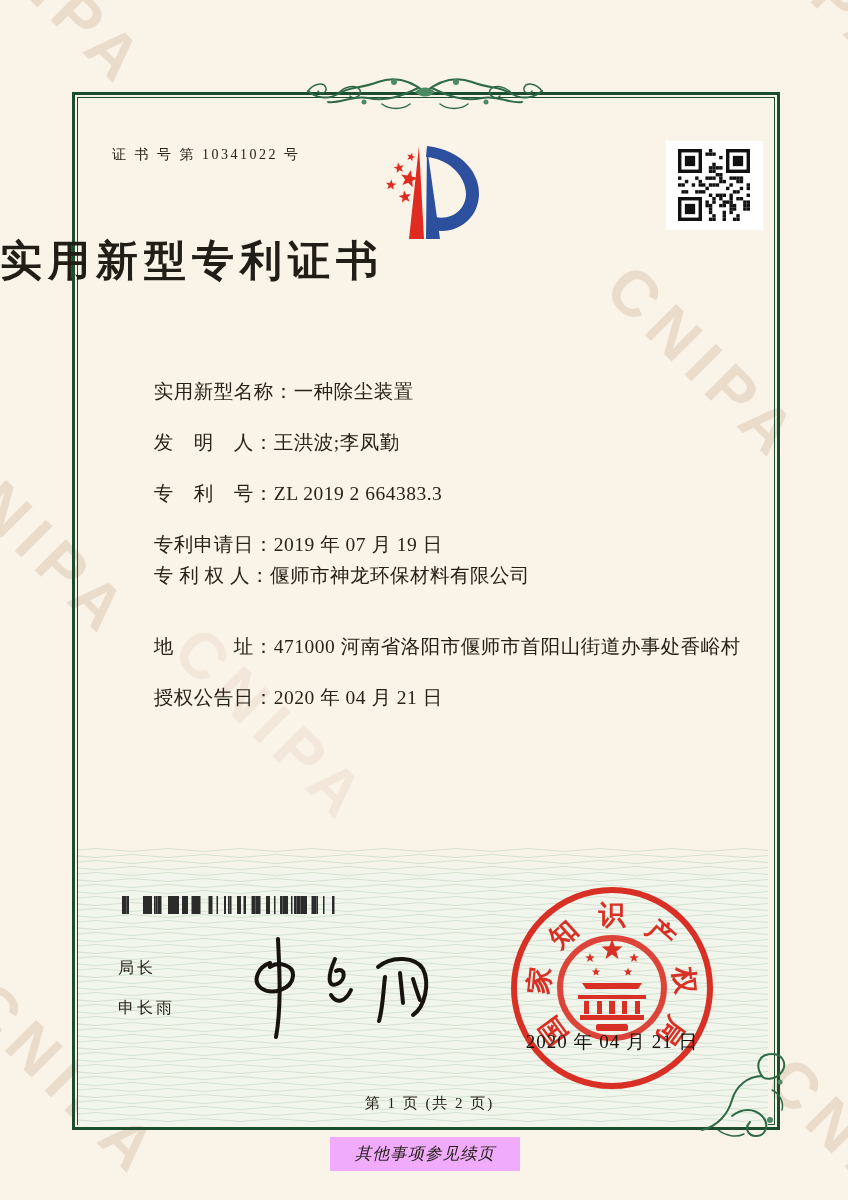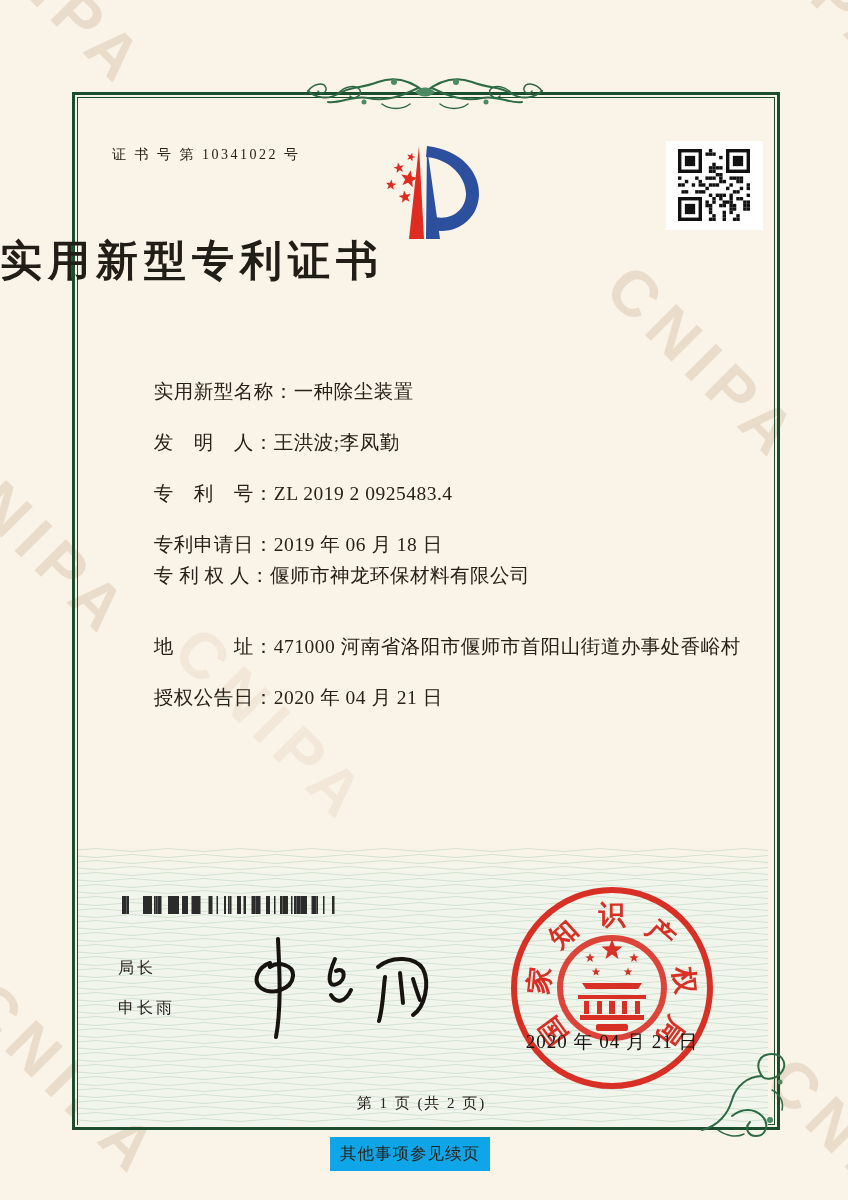--- a/index.html
+++ b/index.html
@@ -62,27 +62,27 @@
   .signer .line2{margin-top:19px;}
   #signature{position:absolute;left:232px;top:933px;z-index:2;}
   
   #seal{position:absolute;left:508px;top:884px;z-index:3;opacity:.96;}
   .seal-date{
     position:absolute;left:508px;top:1029px;width:208px;text-align:center;z-index:4;
     font-size:19px;letter-spacing:1px;color:#17140f;white-space:pre;
   }
   
   .page-info{
-    position:absolute;left:4px;top:1094px;width:835px;text-align:center;z-index:2;
+    position:absolute;left:12px;top:1094px;width:835px;text-align:center;z-index:2;
     font-size:15px;letter-spacing:2px;white-space:pre;
   }
   .cont-note{
-    position:absolute;left:330px;top:1137px;width:160px;height:34px;z-index:2;
-    background:#0ea5e9;text-align:center;line-height:34px;
-    font-size:16.5px;letter-spacing:1px;
+    position:absolute;left:330px;top:1137px;width:190px;height:34px;z-index:2;
+    background:#f0abfc;text-align:center;line-height:34px;
+    font-size:16.5px;font-style:italic;letter-spacing:1px;
   }
   .orn{position:absolute;z-index:2;}
 </style>
 </head>
 <body>
 
 <div class="wm" style="left:-72px;top:-48px;">CNIPA</div>
 <div class="wm" style="left:688px;top:-66px;">CNIPA</div>
 <div class="wm" style="left:582px;top:326px;">CNIPA</div>
 <div class="wm" style="left:-88px;top:502px;">CNIPA</div>
@@ -278,24 +278,24 @@
 
 <div class="title">实用新型专利证书</div>
 
 <div class="field-row" style="top:356px">
   <span class="flabel">实用新型名称：</span><span class="fvalue">一种除尘装置</span>
 </div>
 <div class="field-row" style="top:407px">
   <span class="flabel">发　明　人：</span><span class="fvalue">王洪波;李凤勤</span>
 </div>
 <div class="field-row" style="top:458px">
-  <span class="flabel">专　利　号：</span><span class="fvalue">ZL 2019 2 0925483.4</span>
+  <span class="flabel">专　利　号：</span><span class="fvalue">ZL 2019 2 664383.3</span>
 </div>
 <div class="field-row" style="top:509px">
-  <span class="flabel">专利申请日：</span><span class="fvalue">2019 年 06 月 18 日</span>
+  <span class="flabel">专利申请日：</span><span class="fvalue">2019 年 07 月 19 日</span>
 </div>
 <div class="field-row" style="top:540px">
   <span class="flabel">专 利 权 人：</span><span class="fvalue">偃师市神龙环保材料有限公司</span>
 </div>
 <div class="field-row" style="top:611px">
   <span class="flabel">地　　　址：</span><span class="fvalue">471000 河南省洛阳市偃师市首阳山街道办事处香峪村</span>
 </div>
 <div class="field-row" style="top:662px">
   <span class="flabel">授权公告日：</span><span class="fvalue">2020 年 04 月 21 日</span>
 </div>

